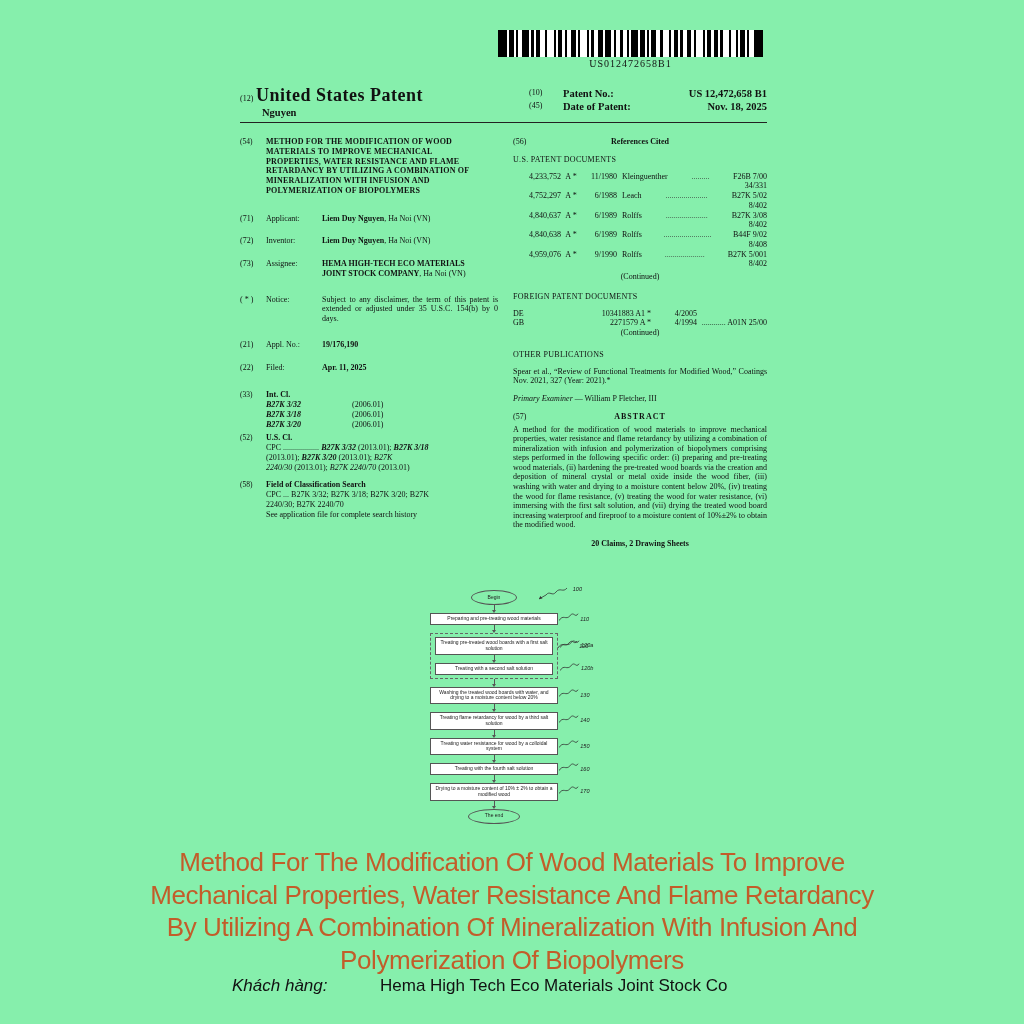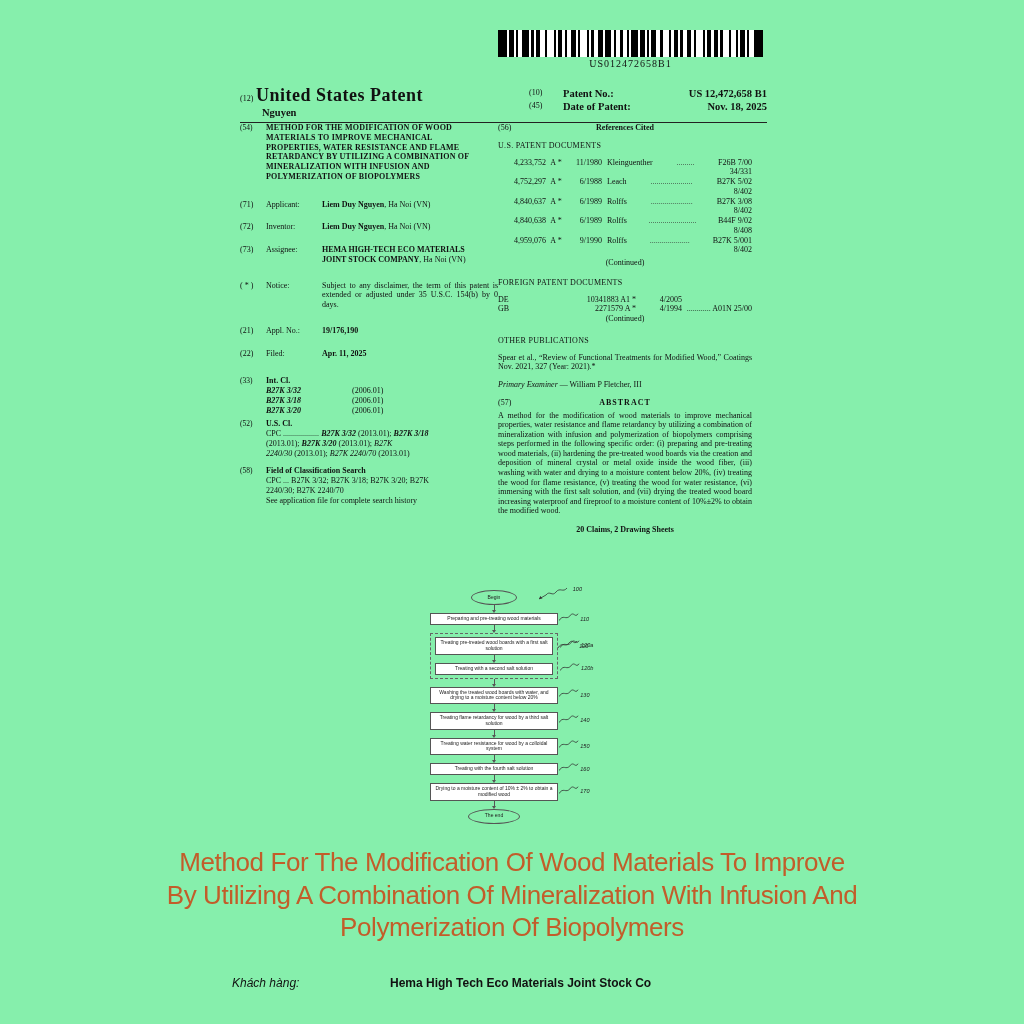--- a/index.html
+++ b/index.html
@@ -21,21 +21,21 @@
   .hdr-left .doc-type { font-size:18px; font-weight:bold; letter-spacing:0.5px; }
   .hdr-left .inv-name { font-size:10.5px; font-weight:bold; margin-left:22px; margin-top:1px; }
   .hdr-right { width:238px; font-size:10.5px; padding-top:3px; }
   .hdr-right .row { display:flex; margin-bottom:2px; }
   .hdr-right .tiny-num { font-size:8px; width:34px; }
   .hdr-right .lbl { font-weight:bold; width:92px; }
   .hdr-right .val { font-weight:bold; flex:1; text-align:right; }
 
   .rule { border-top:1.5px solid #222; margin-top:4px; }
 
-  .cols { display:flex; }
+  .cols { display:flex; margin-top:14px; gap:15px; }
   .col-l { width:258px; font-size:8px; line-height:1.22; }
   .col-r { width:254px; font-size:8px; line-height:1.22; }
 
   .entry { display:grid; grid-template-columns:26px 1fr; margin-bottom:13px; }
   .entry .enum { font-size:7.5px; }
   .entry-lv { display:grid; grid-template-columns:26px 56px 1fr; margin-bottom:13px; }
   .b { font-weight:bold; }
   .bi { font-weight:bold; font-style:italic; }
   .i { font-style:italic; }
   .title-text { font-weight:bold; letter-spacing:0.2px; width:218px; }
@@ -87,23 +87,23 @@
   .fc-ref i, .fc-ref-100 i { font-style:italic; font-size:5.5px; color:#222; }
   .fc-ref-100 { position:absolute; top:-5px; right:-66px; display:flex; align-items:flex-start; gap:1px; }
   .fc-ref svg, .fc-ref-100 svg { display:block; }
   .fc-grouplbl { top:6px; transform:none; }
 
   
   .f-title { position:absolute; top:846px; left:0; width:1024px; text-align:center;
              font-family:"Liberation Sans","DejaVu Sans",sans-serif; font-size:26px;
              line-height:32.5px; letter-spacing:-0.4px; }
   .cust { position:absolute; top:976px; left:0; width:836px; height:28px;
-          font-family:"Liberation Sans","DejaVu Sans",sans-serif; font-size:12px; color:#111; }
+          font-family:"Liberation Sans","DejaVu Sans",sans-serif; font-size:17px; color:#111; }
   .cust .lab { position:absolute; left:232px; font-style:italic; }
-  .cust .nam { position:absolute; left:390px; font-weight:bold; }
+  .cust .nam { position:absolute; left:380px; font-weight:normal; }
 </style>
 </head>
 <body>
 
 <div class="page">
 
   <div class="doc">
 
     <div class="barcode-wrap">
       <div class="barcode" id="barcode">
@@ -554,20 +554,21 @@
         </div>
 
       <div class="fc-oval" style="width:52px">
         <span>The end</span>
       </div>
     </div>
   </div>
 
   <div class="f-title" style="color: rgb(194, 93, 42);">
     <div>Method For The Modification Of Wood Materials To Improve</div>
+    <div>Mechanical Properties, Water Resistance And Flame Retardancy</div>
     <div>By Utilizing A Combination Of Mineralization With Infusion And</div>
     <div>Polymerization Of Biopolymers</div>
   </div>
 
   <div class="cust">
     <span class="lab">Khách hàng:</span>
     <span class="nam">Hema High Tech Eco Materials Joint Stock Co</span>
   </div>
 
 </div>

